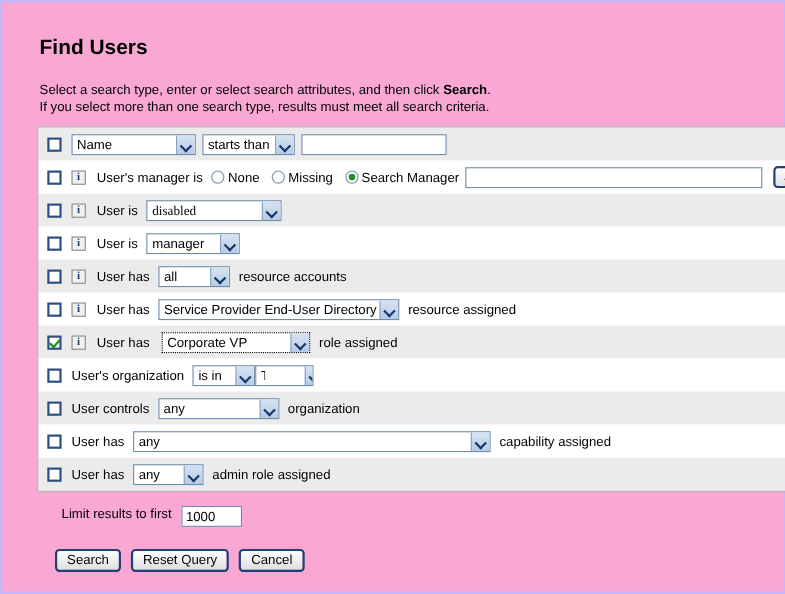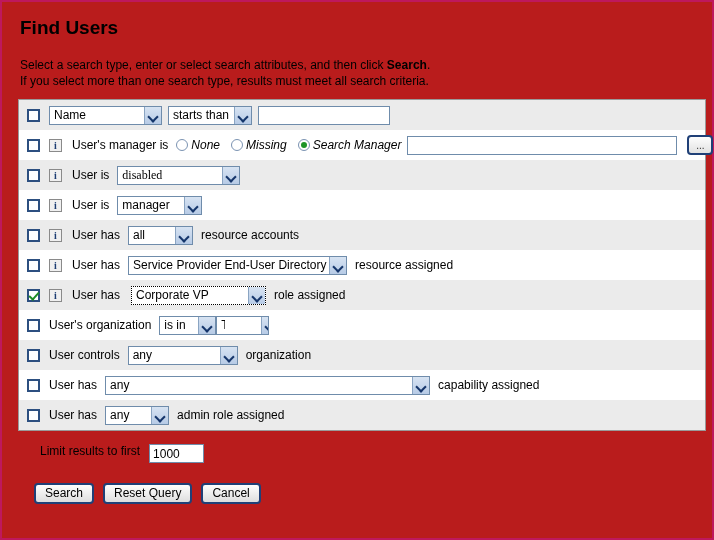--- a/index.html
+++ b/index.html
@@ -12,23 +12,23 @@
     height: 540px;
     font-family: "Liberation Sans", sans-serif;
     font-size: 12px;
     color: #000000;
     overflow: hidden;
   }
   .page {
     box-sizing: border-box;
     width: 714px;
     height: 540px;
-    border: 2px solid #be185d;
-    background: #b91c1c;
-    padding: 0;
+    border: 2px solid #c4b5fd;
+    background: #f9a8d4;
+    padding: 16px;
     position: relative;
   }
   .inner {
     padding: 10px 12px 0 14px;
   }
   .page-title {
     font-size: 19px;
     font-weight: bold;
     letter-spacing: 0px;
     margin: 5px 0 0 4px;
@@ -173,21 +173,21 @@
     border-radius: 4px;
     background: linear-gradient(#fdfdfd, #e2e2e2);
     font-size: 10px;
     line-height: 13px;
     text-align: center;
     color: #333333;
     flex: 0 0 auto;
   }
 
   
-  .radiogrp { display: flex; align-items: center; flex: 0 0 auto; font-style: italic; }
+  .radiogrp { display: flex; align-items: center; flex: 0 0 auto; }
   .rad {
     width: 12px;
     height: 12px;
     box-sizing: border-box;
     border: 1px solid #7b93b2;
     border-radius: 50%;
     background: #ffffff;
     margin-right: 3px;
     position: relative;
     flex: 0 0 auto;

